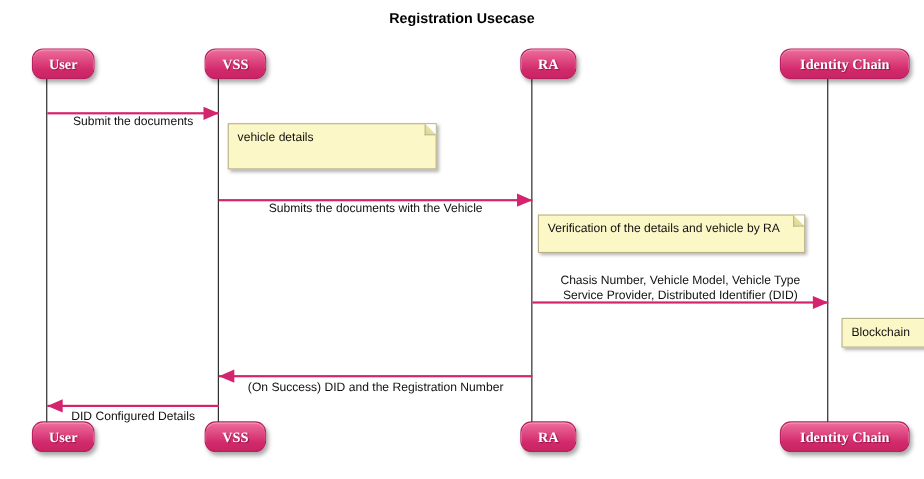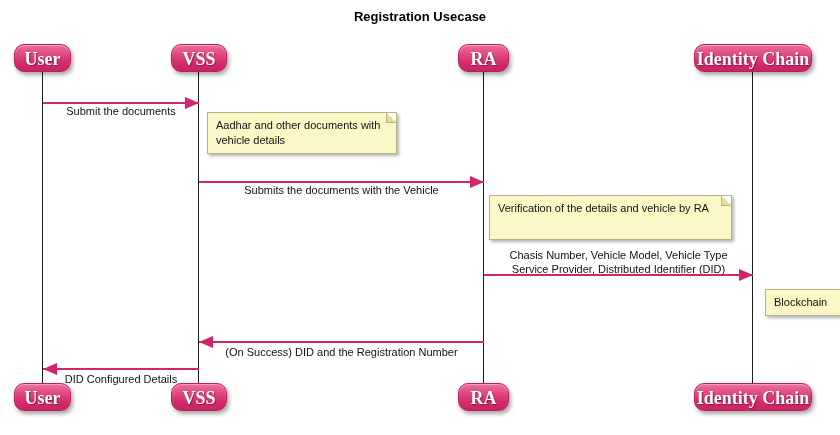--- a/index.html
+++ b/index.html
@@ -28,27 +28,28 @@
     background: var(--lifeline, #1a1a1a);
   }
   .actor {
     position: absolute;
     height: 28px;
     line-height: 28px;
     text-align: center;
     color: var(--actor_text, #fff);
     font-family: "Liberation Serif", serif;
     font-weight: bold;
-    font-size: 18px;
+    font-size: 13px;
     text-shadow: 1px 1px 1px rgba(90,0,40,0.55);
     background: linear-gradient(180deg, var(--actor_fill_light, #ee6d9b) 0%, var(--actor_fill_dark, #d22a6c) 70%, #c92462 100%);
     border: 1px solid var(--actor_border, #b72060);
     border-radius: 10px;
     box-shadow: 2px 3px 4px rgba(0,0,0,0.35), inset 0 1px 1px rgba(255,255,255,0.4);
     box-sizing: border-box;
+    margin-left: 15px;
   }
   .msg-label {
     position: absolute;
     font-size: 11px;
     line-height: 14px;
     color: #111;
     text-align: center;
     margin-top: 17px;
   }
   .msg-line {
@@ -106,29 +107,28 @@
   <div class="actor" style="left:14px;  top:44px; width:57px">User</div>
   <div class="actor" style="left:171px; top:44px; width:56px">VSS</div>
   <div class="actor" style="left:458px; top:44px; width:51px">RA</div>
   <div class="actor" style="left:694px; top:44px; width:118px">Identity Chain</div>
 
   <div class="msg-label" style="left:43px; top:87px; width:156px">Submit the documents</div>
   <div class="msg-line" style="left:43px; top:102px; width:156px"></div>
   <div class="arrowhead right" style="left:185px; top:97px"></div>
 
   <div class="note" style="left:207px; top:112px; width:190px; height:42px">
-    <div>Aadhar and other documents with</div>
     <div>vehicle details</div>
   </div>
 
   <div class="msg-label" style="left:199px; top:166px; width:285px">Submits the documents with the Vehicle</div>
   <div class="msg-line" style="left:199px; top:181px; width:285px"></div>
   <div class="arrowhead right" style="left:470px; top:176px"></div>
 
-  <div class="note" style="left:489px; top:195px; width:243px; height:45px">
+  <div class="note" style="left:489px; top:195px; width:243px; height:35px">
     <div>Verification of the details and vehicle by RA</div>
   </div>
 
   <div class="msg-label" style="left:484px; top:231px; width:269px">
     <div>Chasis Number, Vehicle Model, Vehicle Type</div>
     <div>Service Provider, Distributed Identifier (DID)</div>
   </div>
   <div class="msg-line" style="left:484px; top:274px; width:269px"></div>
   <div class="arrowhead right" style="left:739px; top:269px"></div>
 

